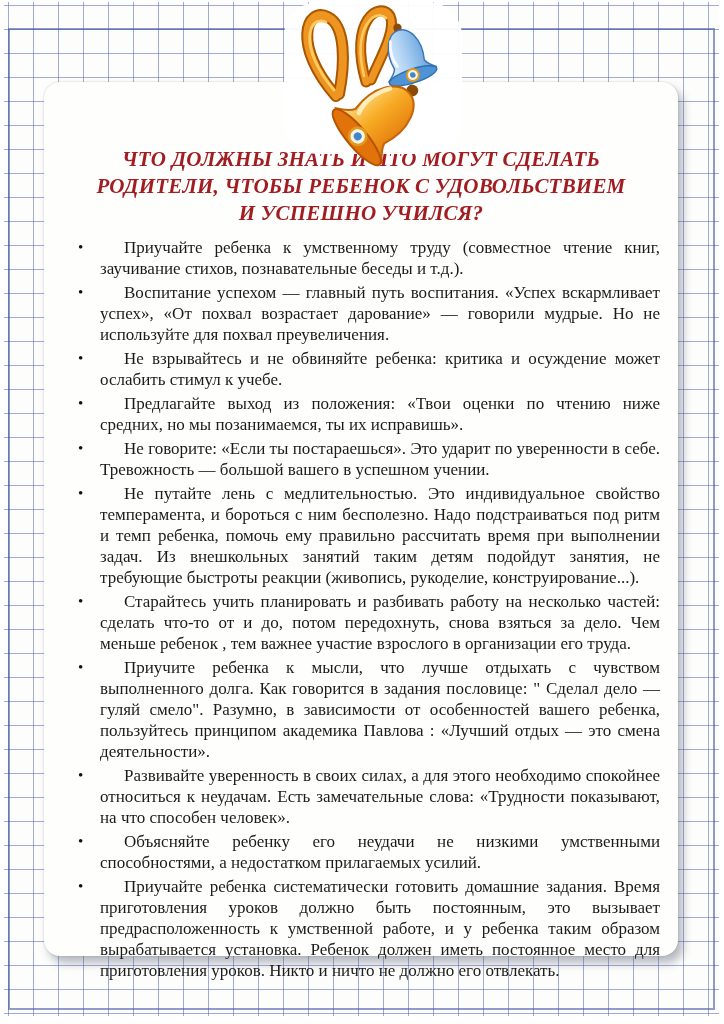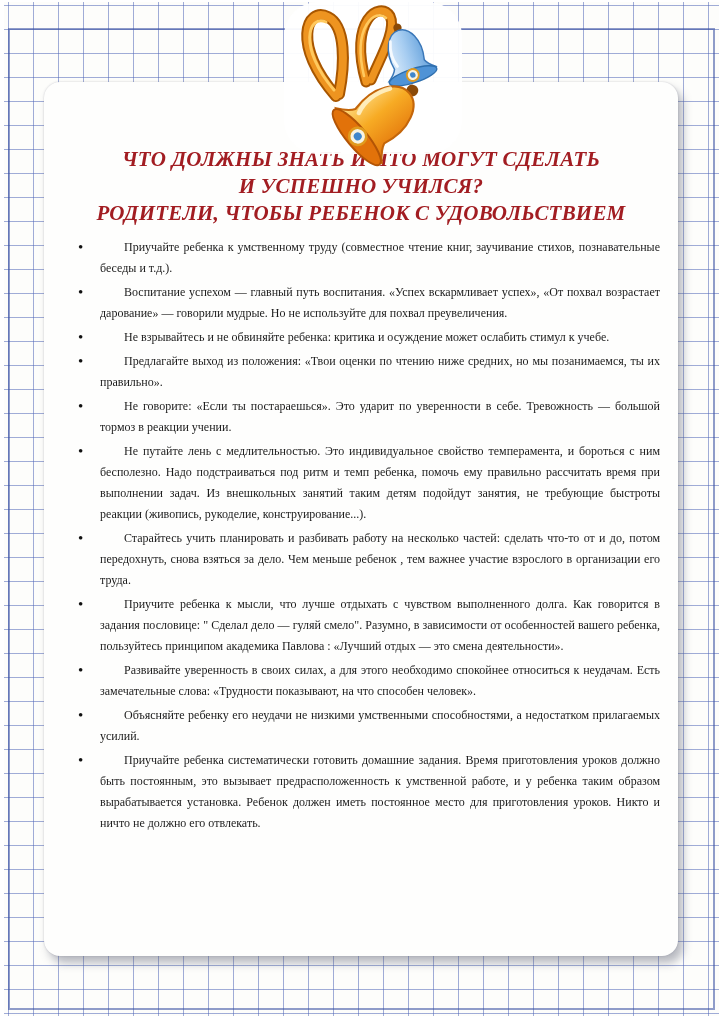--- a/index.html
+++ b/index.html
@@ -37,61 +37,61 @@
     letter-spacing:0.2px;
   }
   .list{padding:4px 18px 0 18px;}
   .item{display:flex;margin:0 0 3px 0;}
   .bullet{
     flex:0 0 22px;width:22px;margin-left:16px;
     font-size:15px;line-height:21px;color:#111;
   }
   .txt{
     flex:1;margin:0;
-    font-size:12px;line-height:21px;color:#1b1b1b;
+    font-size:17px;line-height:21px;color:#1b1b1b;
     text-align:justify;text-indent:24px;
   }
   
   .bells{position:absolute;left:278px;top:2px;width:190px;height:170px;z-index:3;}
 </style>
 </head>
 <body>
 
 <div class="stage">
 
   <div class="paper"></div>
   <div class="frame"></div>
 
   <div class="card">
     <div class="title">
       <div>ЧТО ДОЛЖНЫ ЗНАТЬ И ЧТО МОГУТ СДЕЛАТЬ</div>
+      <div>РОДИТЕЛИ, ЧТОБЫ РЕБЕНОК С УДОВОЛЬСТВИЕМ</div>
       <div>И УСПЕШНО УЧИЛСЯ?</div>
-      <div>РОДИТЕЛИ, ЧТОБЫ РЕБЕНОК С УДОВОЛЬСТВИЕМ</div>
     </div>
 
     <div class="list">
       <div class="item">
         <span class="bullet">•</span>
         <p class="txt">Приучайте ребенка к умственному труду (совместное чтение книг, заучивание стихов, познавательные беседы и т.д.).</p>
       </div>
       <div class="item">
         <span class="bullet">•</span>
         <p class="txt">Воспитание успехом — главный путь воспитания. «Успех вскармливает успех», «От похвал возрастает дарование» — говорили мудрые. Но не используйте для похвал преувеличения.</p>
       </div>
       <div class="item">
         <span class="bullet">•</span>
         <p class="txt">Не взрывайтесь и не обвиняйте ребенка: критика и осуждение может ослабить стимул к учебе.</p>
       </div>
       <div class="item">
         <span class="bullet">•</span>
-        <p class="txt">Предлагайте выход из положения: «Твои оценки по чтению ниже средних, но мы позанимаемся, ты их правильно».</p>
+        <p class="txt">Предлагайте выход из положения: «Твои оценки по чтению ниже средних, но мы позанимаемся, ты их исправишь».</p>
       </div>
       <div class="item">
         <span class="bullet">•</span>
-        <p class="txt">Не говорите: «Если ты постараешься». Это ударит по уверенности в себе. Тревожность — большой тормоз в реакции учении.</p>
+        <p class="txt">Не говорите: «Если ты постараешься». Это ударит по уверенности в себе. Тревожность — большой вашего в успешном учении.</p>
       </div>
       <div class="item">
         <span class="bullet">•</span>
         <p class="txt">Не путайте лень с медлительностью. Это индивидуальное свойство темперамента, и бороться с ним бесполезно. Надо подстраиваться под ритм и темп ребенка, помочь ему правильно рассчитать время при выполнении задач. Из внешкольных занятий таким детям подойдут занятия, не требующие быстроты реакции (живопись, рукоделие, конструирование...).</p>
       </div>
       <div class="item">
         <span class="bullet">•</span>
         <p class="txt">Старайтесь учить планировать и разбивать работу на несколько частей: сделать что-то от и до, потом передохнуть, снова взяться за дело. Чем меньше ребенок , тем важнее участие взрослого в организации его труда.</p>
       </div>
       <div class="item">

